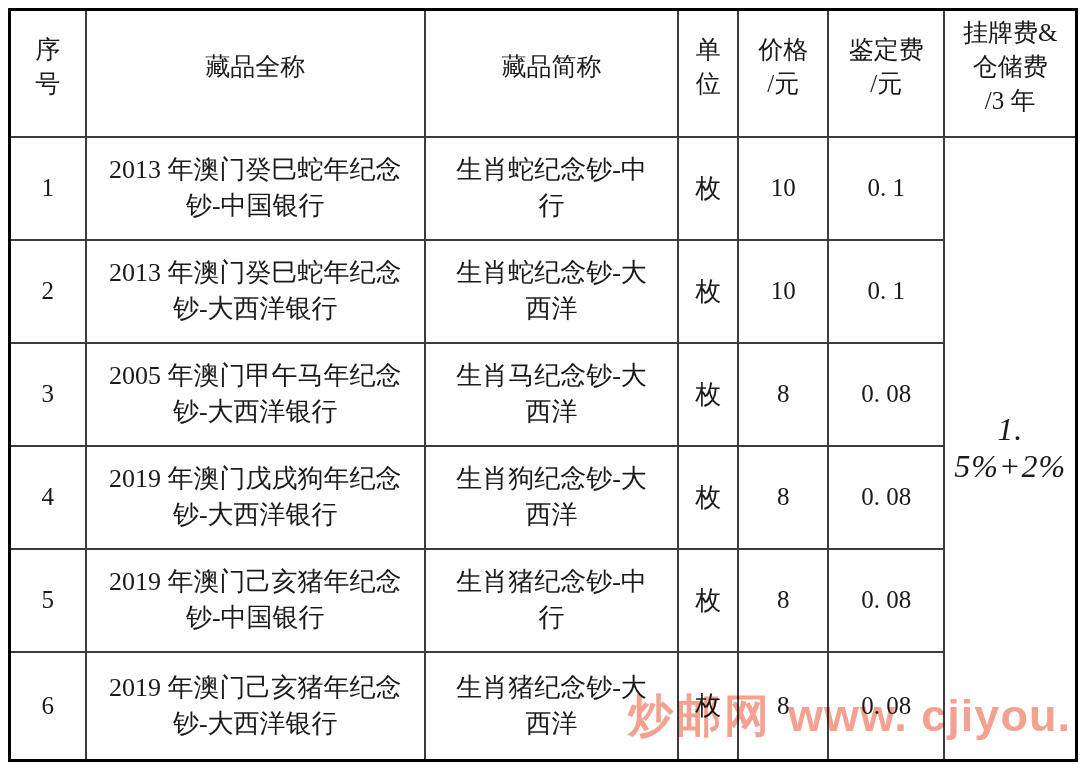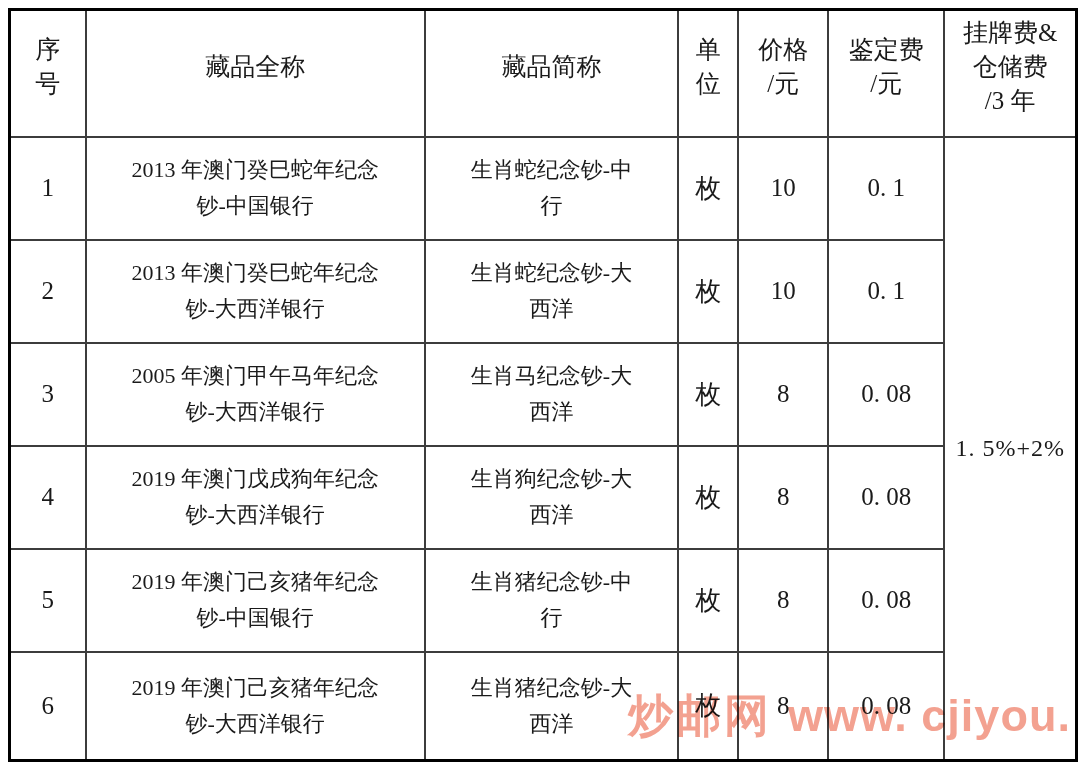--- a/index.html
+++ b/index.html
@@ -37,33 +37,34 @@
   }
   .fee-table tr.header-row { height: 127px; }
   .fee-table tr.body-row   { height: 103px; }
   .fee-table tr.body-row.last { height: 109px; }
   .fee-table th {
     font-size: 25px;
     line-height: 34px;
     padding-bottom: 12px;
   }
   .cell-name {
-    font-size: 22px;
+    font-size: 26px;
     line-height: 36px;
     padding-bottom: 8px;
   }
   .cell-num {
     font-size: 25px;
   }
   .cell-unit {
     font-size: 26px;
   }
   .cell-merged {
-    font-size: 24px;
+    font-size: 32px;
     letter-spacing: 1px;
+    font-style: italic;
   }
   .watermark {
     position: absolute;
     left: 628px;
     top: 690px;
     display: flex;
     align-items: baseline;
     gap: 16px;
     white-space: nowrap;
     opacity: 0.85;

